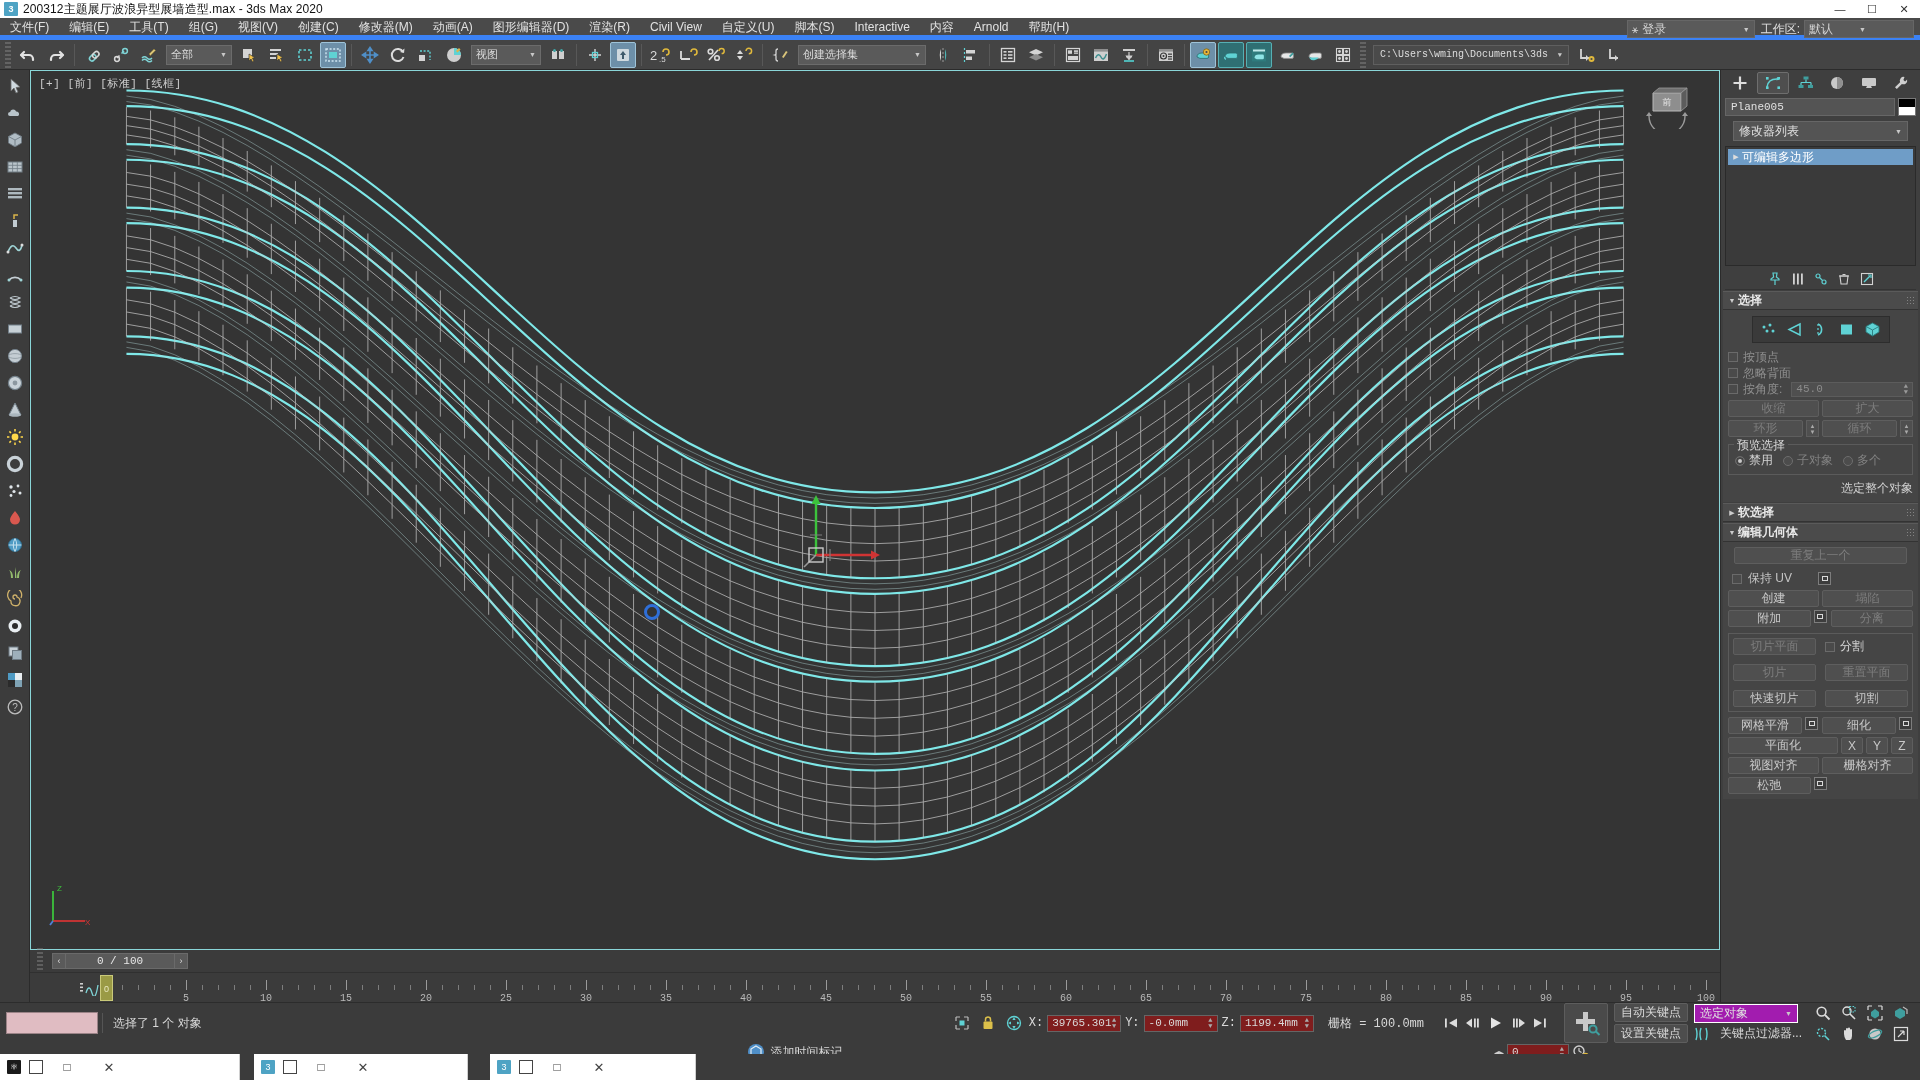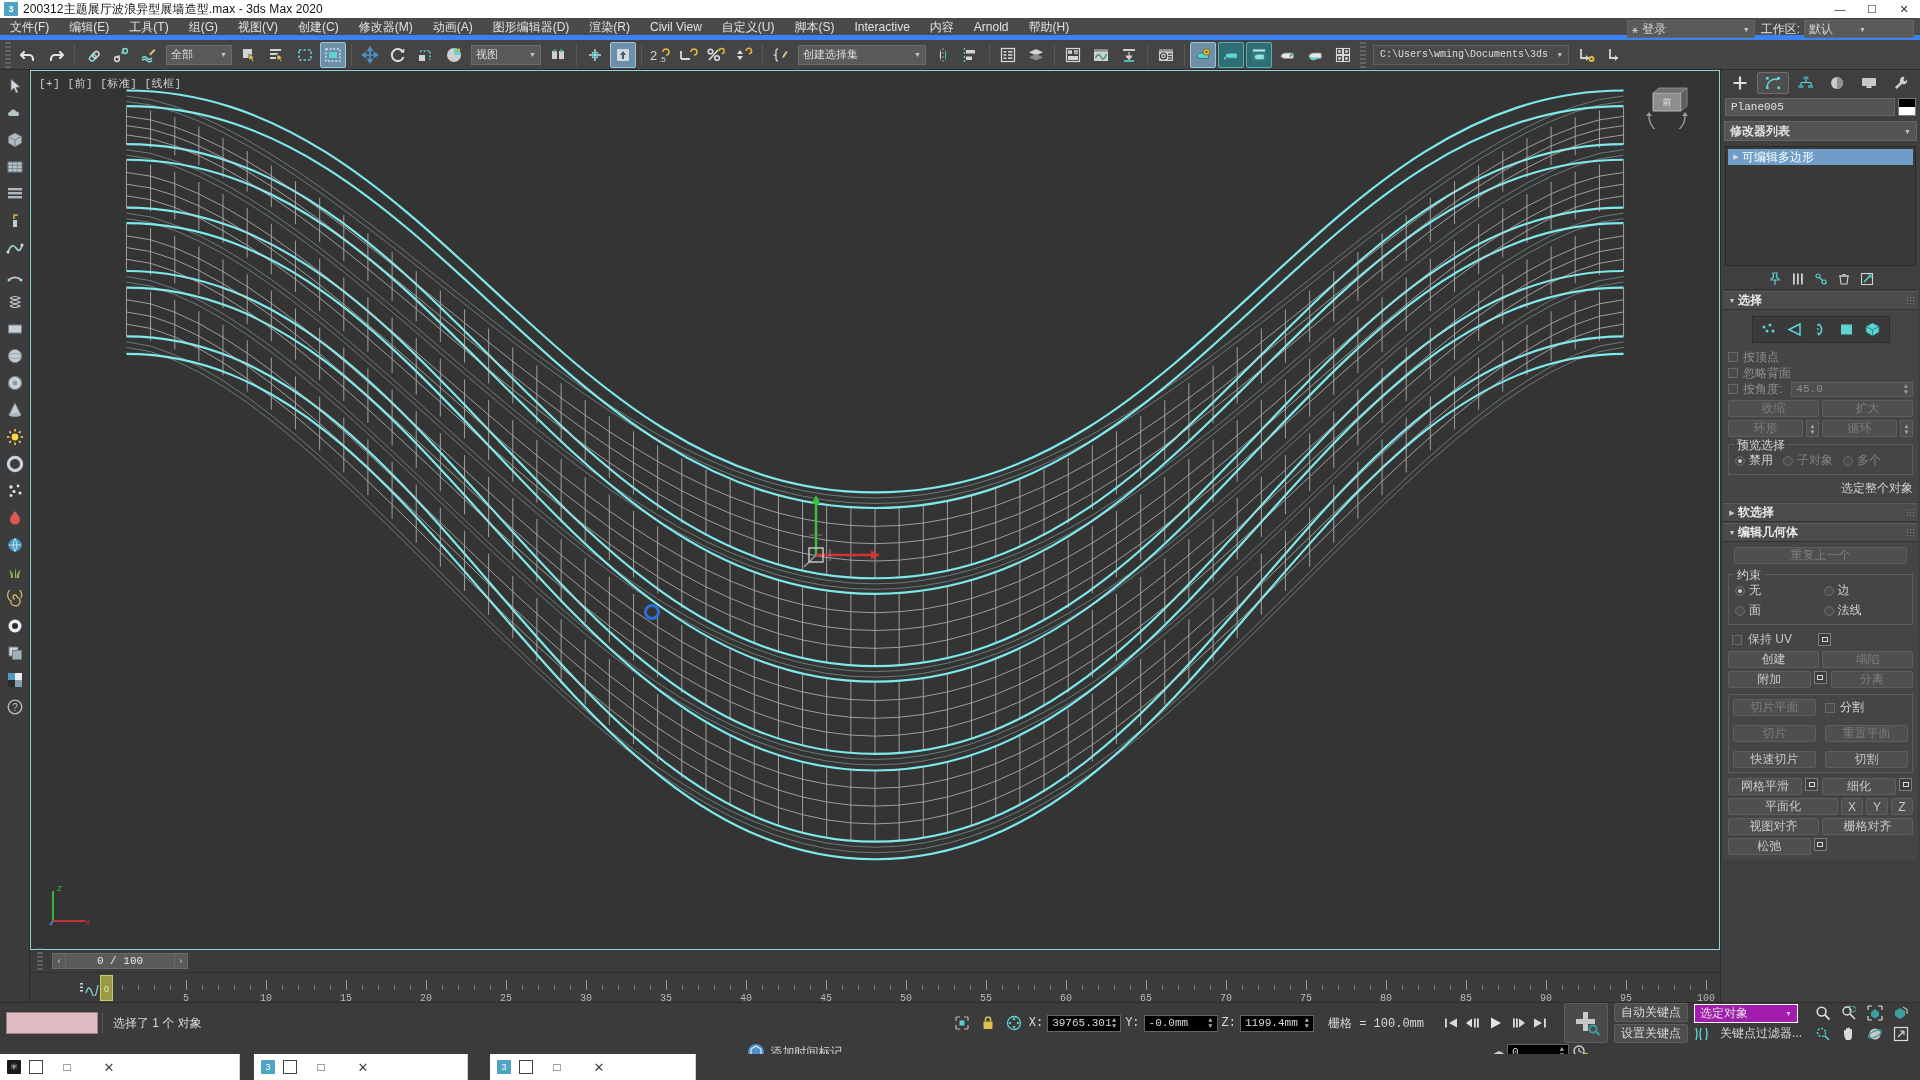--- a/index.html
+++ b/index.html
@@ -126,22 +126,22 @@
   }
   .cp-tabs { display:flex; height:26px; background:#3f3f3f; align-items:center; padding:2px 4px; gap:2px;}
   .cp-tab { flex:1;height:22px;display:flex;align-items:center;justify-content:center;
     border-radius:2px;}
   .cp-tab.sel{ background:#4e4e4e; border:1px solid #6e6e6e;}
   .cp-name-row{ display:flex;align-items:center;padding:2px 4px;gap:3px;}
   .cp-name{flex:1;height:18px;background:#545454;border:1px solid #666;padding:0 5px;
     font-size:11px;color:#e0e0e0;font-family:"Liberation Mono",monospace;line-height:17px;}
   .cp-color{width:18px;height:18px;border:1px solid #777;
     background:linear-gradient(to bottom,#000 0 50%,#fff 50% 100%);}
-  .cp-modlist{margin:3px 3px;height:20px;background:#545454;border:1px solid #666;
-    display:flex;align-items:center;padding:0 5px;font-size:12px;color:#e0e0e0;font-weight:bold;}
+  .cp-modlist{margin:3px 12px;height:20px;background:#545454;border:1px solid #666;
+    display:flex;align-items:center;padding:0 5px;font-size:12px;color:#e0e0e0;}
   .cp-stack{margin:2px 4px;height:120px;background:#3a3a3a;border:1px solid #2a2a2a;
     padding:2px;}
   .stack-item{height:16px;display:flex;align-items:center;padding:0 2px;font-size:12px;}
   .stack-item.sel{ background:#6f9dc7; color:#fff;}
   .stack-arrow{width:12px;text-align:center;font-size:7px;color:#ddd;}
   .cp-stackbtns{display:flex;align-items:center;justify-content:center;gap:7px;
     height:22px;border-bottom:1px solid #333;margin:0 4px;}
   .sbtn{width:16px;height:16px;display:flex;align-items:center;justify-content:center;}
   .rollouts{flex:1;overflow:hidden;padding:0 2px;}
   .rollout-hdr{display:flex;align-items:center;height:19px;background:#4b4b4b;
@@ -184,21 +184,21 @@
   .sqbtn i{width:6px;height:5px;border:1px solid #d9d9d9;display:block;}
 
   
   .statusarea{height:52px;background:#3b3b3b;display:flex;flex-direction:column;flex:0 0 52px;
     border-top:1px solid #2c2c2c;}
   .status-row{flex:1;display:flex;align-items:center;}
   .mx-swatch{width:92px;height:22px;background:#e0bcc2;border:1px solid #9b8387;margin:0 4px 0 6px;}
   .status-text{font-size:12px;color:#d8d8d8;border-left:1px solid #555;padding-left:10px;height:20px;line-height:20px;}
   .coord-area{display:flex;align-items:center;gap:4px;margin-left:auto;}
   .coord-lbl{font-size:12px;color:#d8d8d8;font-family:"Liberation Mono",monospace;}
-  .coord-field{width:74px;height:17px;background:#000000;border:1px solid #656565;
+  .coord-field{width:74px;height:17px;background:#7f1d1d;border:1px solid #656565;
     display:flex;align-items:center;padding:0 4px;font-size:11px;color:#d9d9d9;
     font-family:"Liberation Mono",monospace;}
   .coord-field .arrows{margin-left:auto;font-size:7px;color:#aaa;line-height:6px;}
   .grid-lbl{font-size:12px;color:#d8d8d8;margin-left:10px;font-family:"Liberation Mono",monospace;}
   .anim-ctrl{display:flex;align-items:center;gap:2px;}
   .abtn{width:19px;height:17px;display:flex;align-items:center;justify-content:center;
     font-size:9px;color:#d9d9d9;}
   .keybtn{height:19px;background:#4d4d4d;border:1px solid #5e5e5e;padding:0 6px;
     display:flex;align-items:center;font-size:12px;color:#dadada;border-radius:2px;}
   .bigkey{width:44px;height:40px;background:#4a4a4a;border:1px solid #5d5d5d;
@@ -1409,41 +1409,20 @@
 
         <div class="rollout-hdr">
           <span class="ro-tri">▼</span>
           <span class="ro-title">编辑几何体</span>
           <span class="ro-dots"></span>
         </div>
         <div class="ro-body">
 
           <div class="btn dim" style="margin:2px 6px 0">重复上一个</div>
 
-          <div class="group" style="margin-top:10px">
-            <span class="glabel">约束</span>
-            <div style="display:grid;grid-template-columns:1fr 1fr;gap:3px 6px">
-              <span class="radio-row">
-                <span class="radio on"></span>
-                <span>无</span>
-              </span>
-              <span class="radio-row">
-                <span class="radio"></span>
-                <span>边</span>
-              </span>
-              <span class="radio-row">
-                <span class="radio"></span>
-                <span>面</span>
-              </span>
-              <span class="radio-row">
-                <span class="radio"></span>
-                <span>法线</span>
-              </span>
-            </div>
-          </div>
 
           <div style="display:flex;align-items:center;gap:6px;margin-top:6px;padding-left:4px">
             <span class="chk"></span>
             <span style="font-size:12px;color:#c5c5c5">保持 UV</span>
             <span class="sqbtn" style="margin-left:20px">
                 <i></i>
               </span>
           </div>
 
           <div class="grid2">

